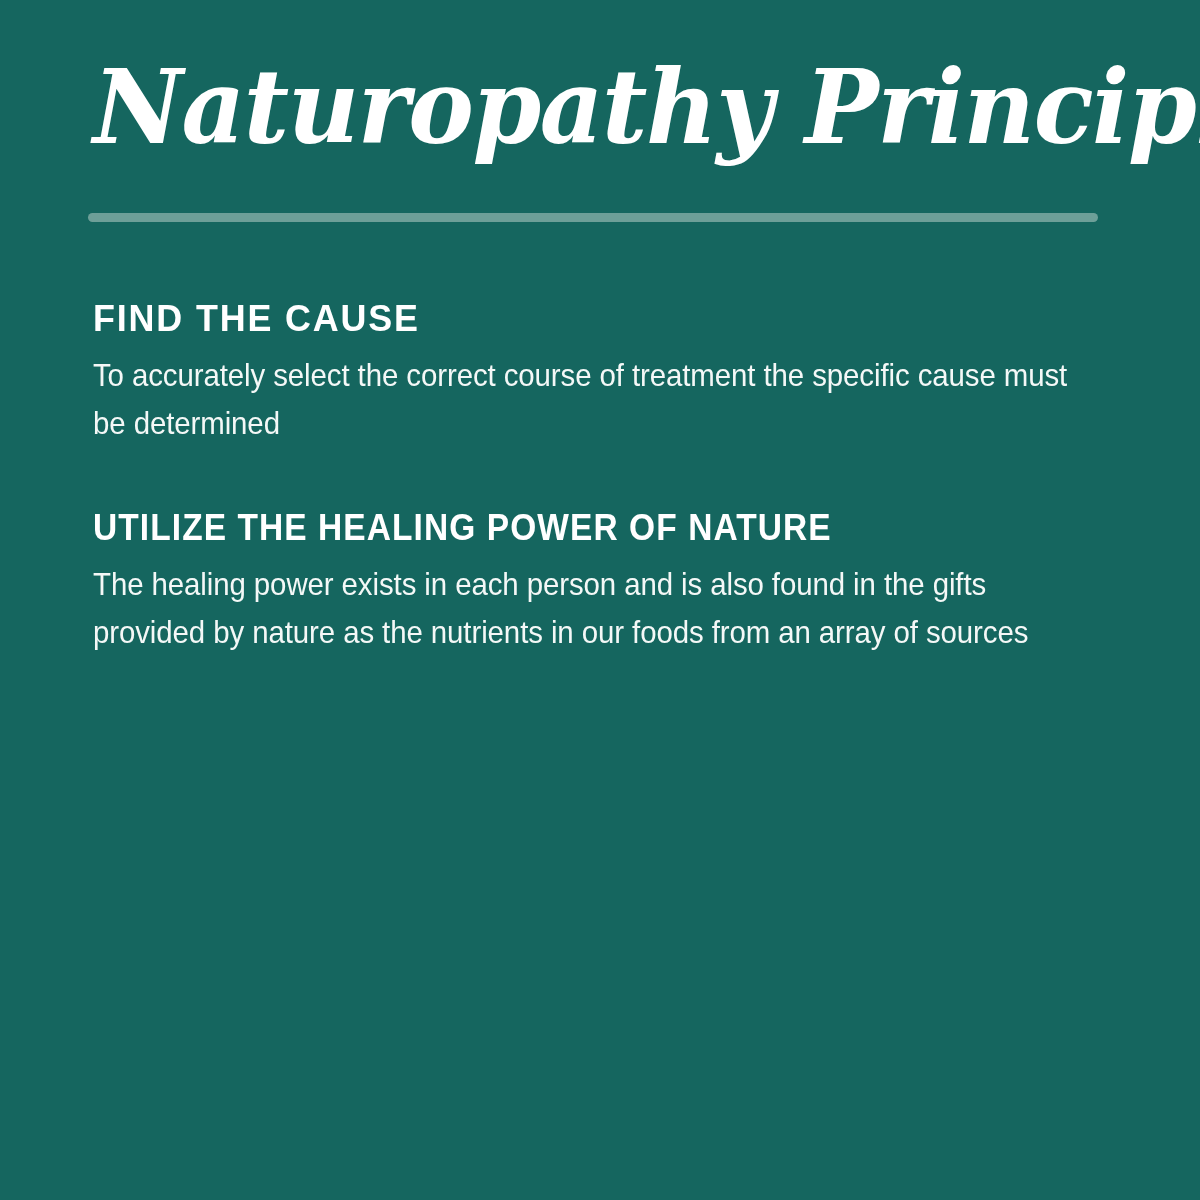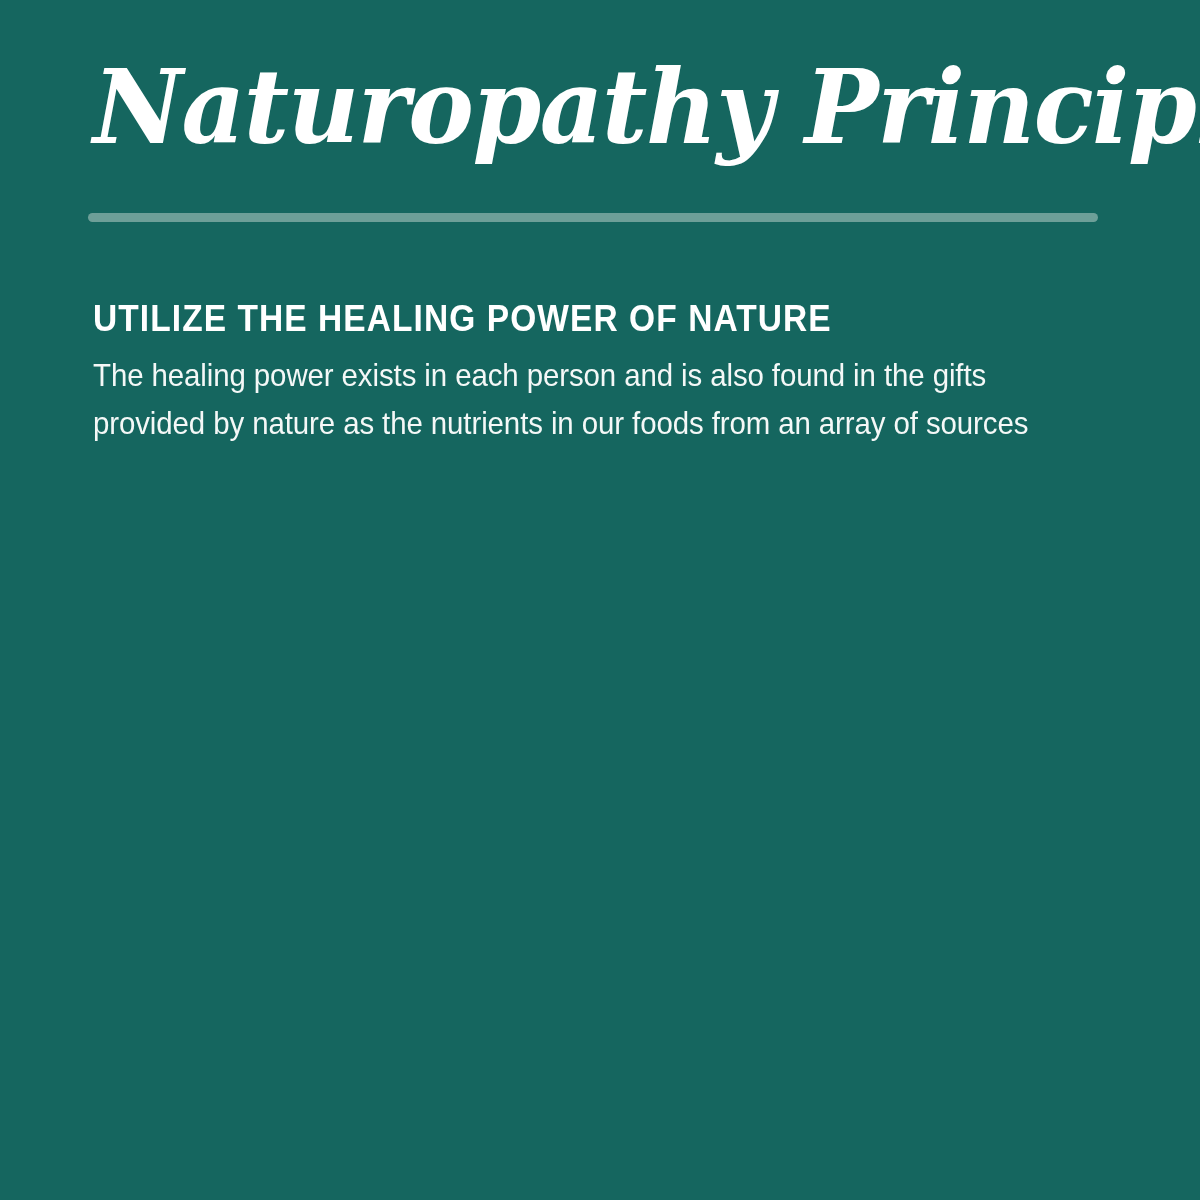--- a/index.html
+++ b/index.html
@@ -120,20 +120,24 @@
   <div class="title-block">
     <h1 class="poster-title">Naturopathy Principles</h1>
   </div>
 
   <div class="divider-wrap">
     <div class="divider"></div>
   </div>
 
   <div class="principles">
 
+    <section class="principle">
+      <h2 class="principle-heading">FIND THE CAUSE</h2>
+      <p class="principle-body">To accurately select the correct course of treatment the specific cause must be determined</p>
+    </section>
 
 
 
     <section class="principle">
       <h2 class="principle-heading condensed">UTILIZE THE HEALING POWER OF NATURE</h2>
       <p class="principle-body">The healing power exists in each person and is also found in the gifts provided by nature as the nutrients in our foods from an array of sources</p>
     </section>
 
   </div>
 

